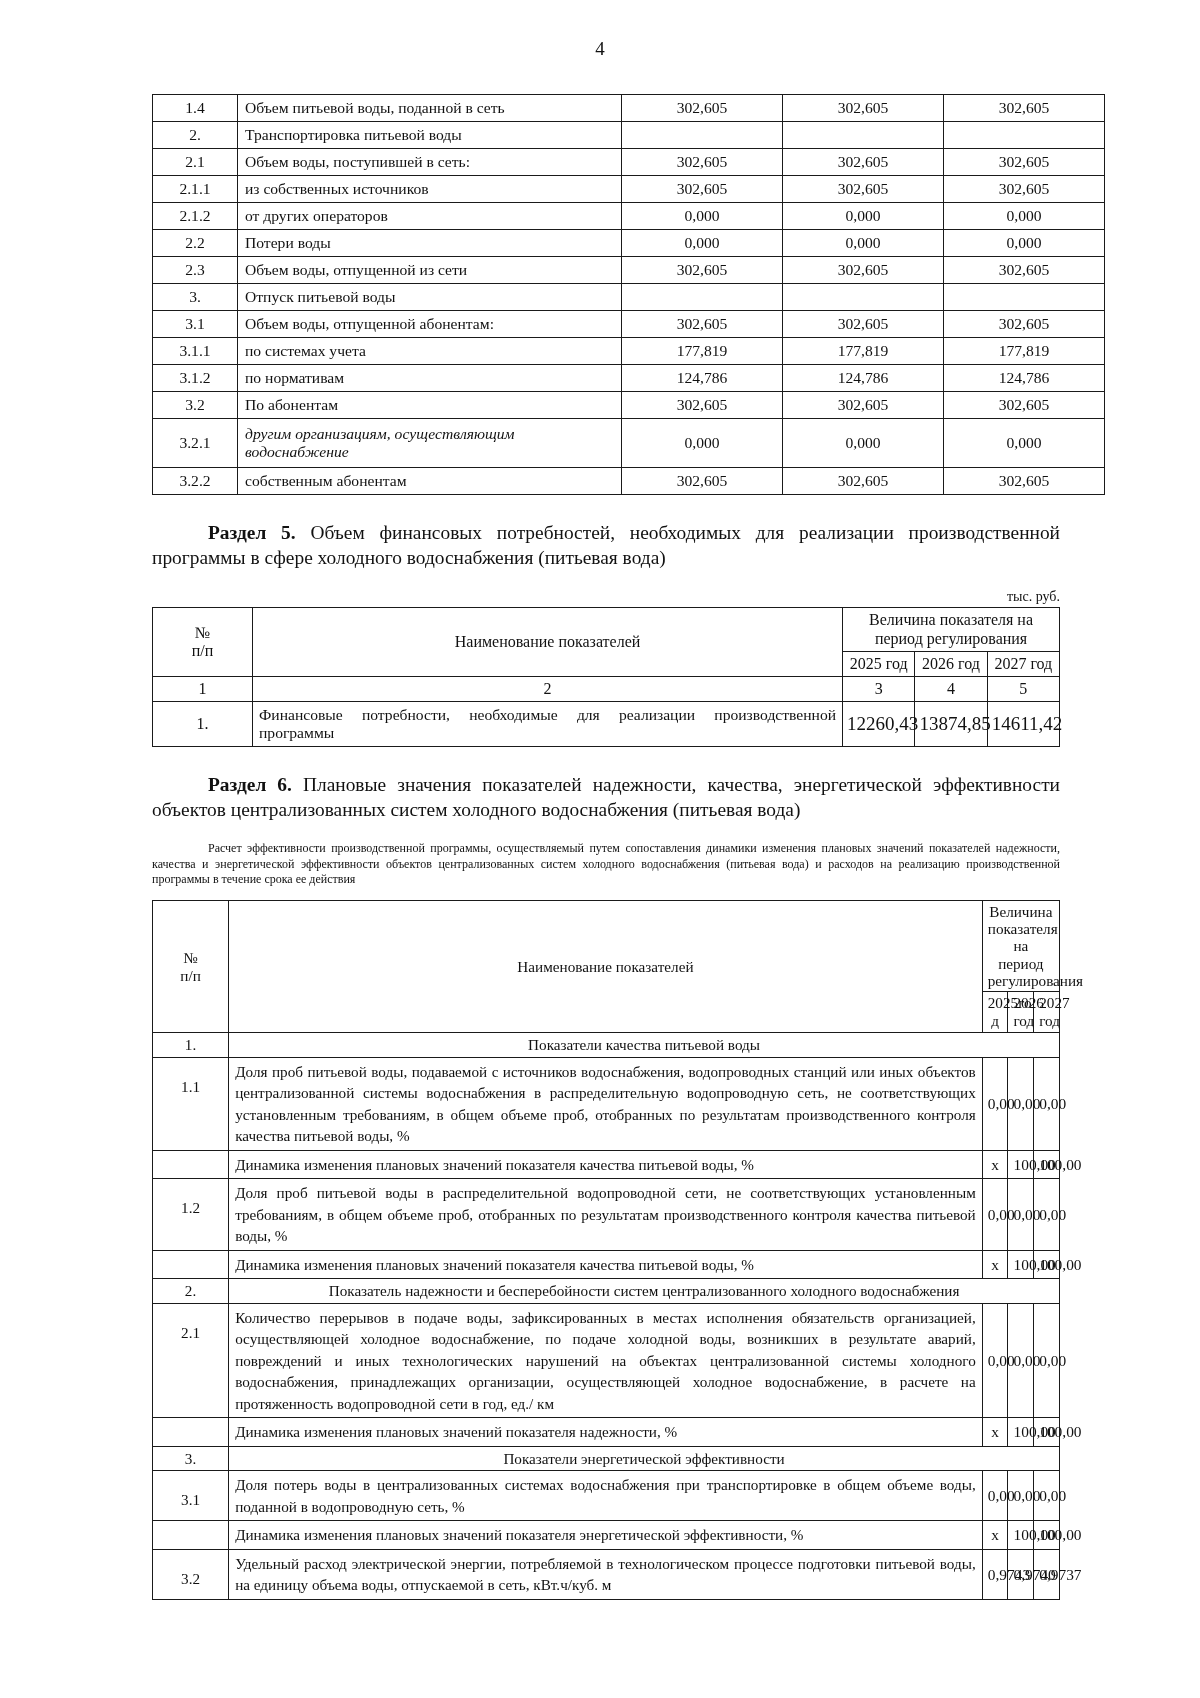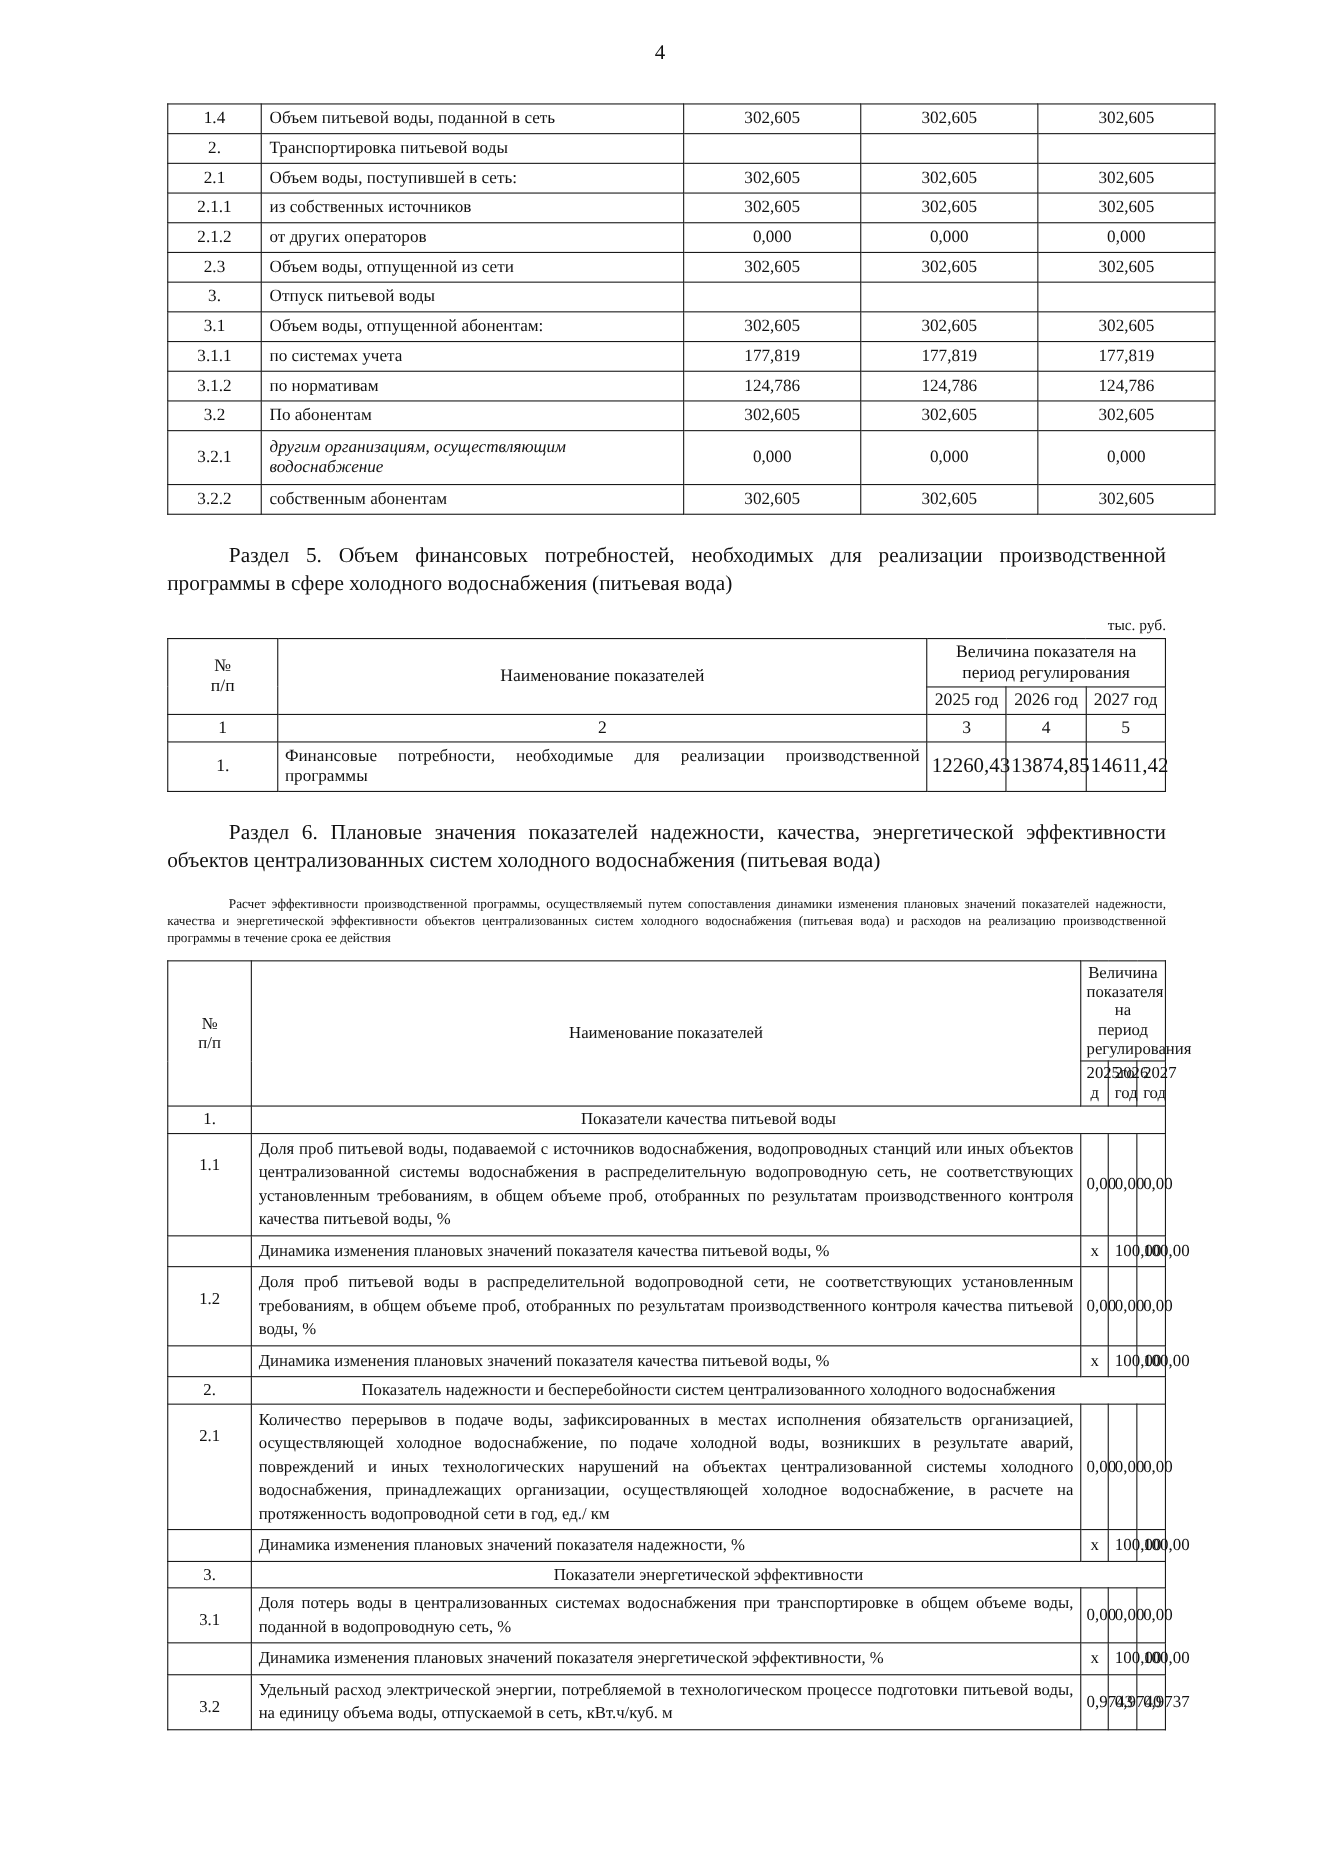--- a/index.html
+++ b/index.html
@@ -64,21 +64,21 @@
 
   
   .sec-head {
     margin-top: 25px;
     font-size: 19.4px;
     line-height: 1.29;
     text-align: justify;
     text-align-last: left;
     text-indent: 56px;
   }
-  .sec-head b { font-weight: normal; }
+  .sec-head b { font-weight: bold; }
   .para {
     font-size: 12px;
     line-height: 1.29;
     text-align: justify;
     text-align-last: left;
     text-indent: 56px;
     margin-top: 2px;
   }
   .units {
     text-align: right;
@@ -150,20 +150,27 @@
           <td class="v">302,605</td>
         </tr>
         <tr>
           <td class="idx">2.1.2</td>
           <td class="nm">от других операторов</td>
           <td class="v">0,000</td>
           <td class="v">0,000</td>
           <td class="v">0,000</td>
         </tr>
         <tr>
+          <td class="idx">2.2</td>
+          <td class="nm">Потери воды</td>
+          <td class="v">0,000</td>
+          <td class="v">0,000</td>
+          <td class="v">0,000</td>
+        </tr>
+        <tr>
           <td class="idx">2.3</td>
           <td class="nm">Объем воды, отпущенной из сети</td>
           <td class="v">302,605</td>
           <td class="v">302,605</td>
           <td class="v">302,605</td>
         </tr>
         <tr>
           <td class="idx">3.</td>
           <td class="nm">Отпуск питьевой воды</td>
           <td class="v"></td>

